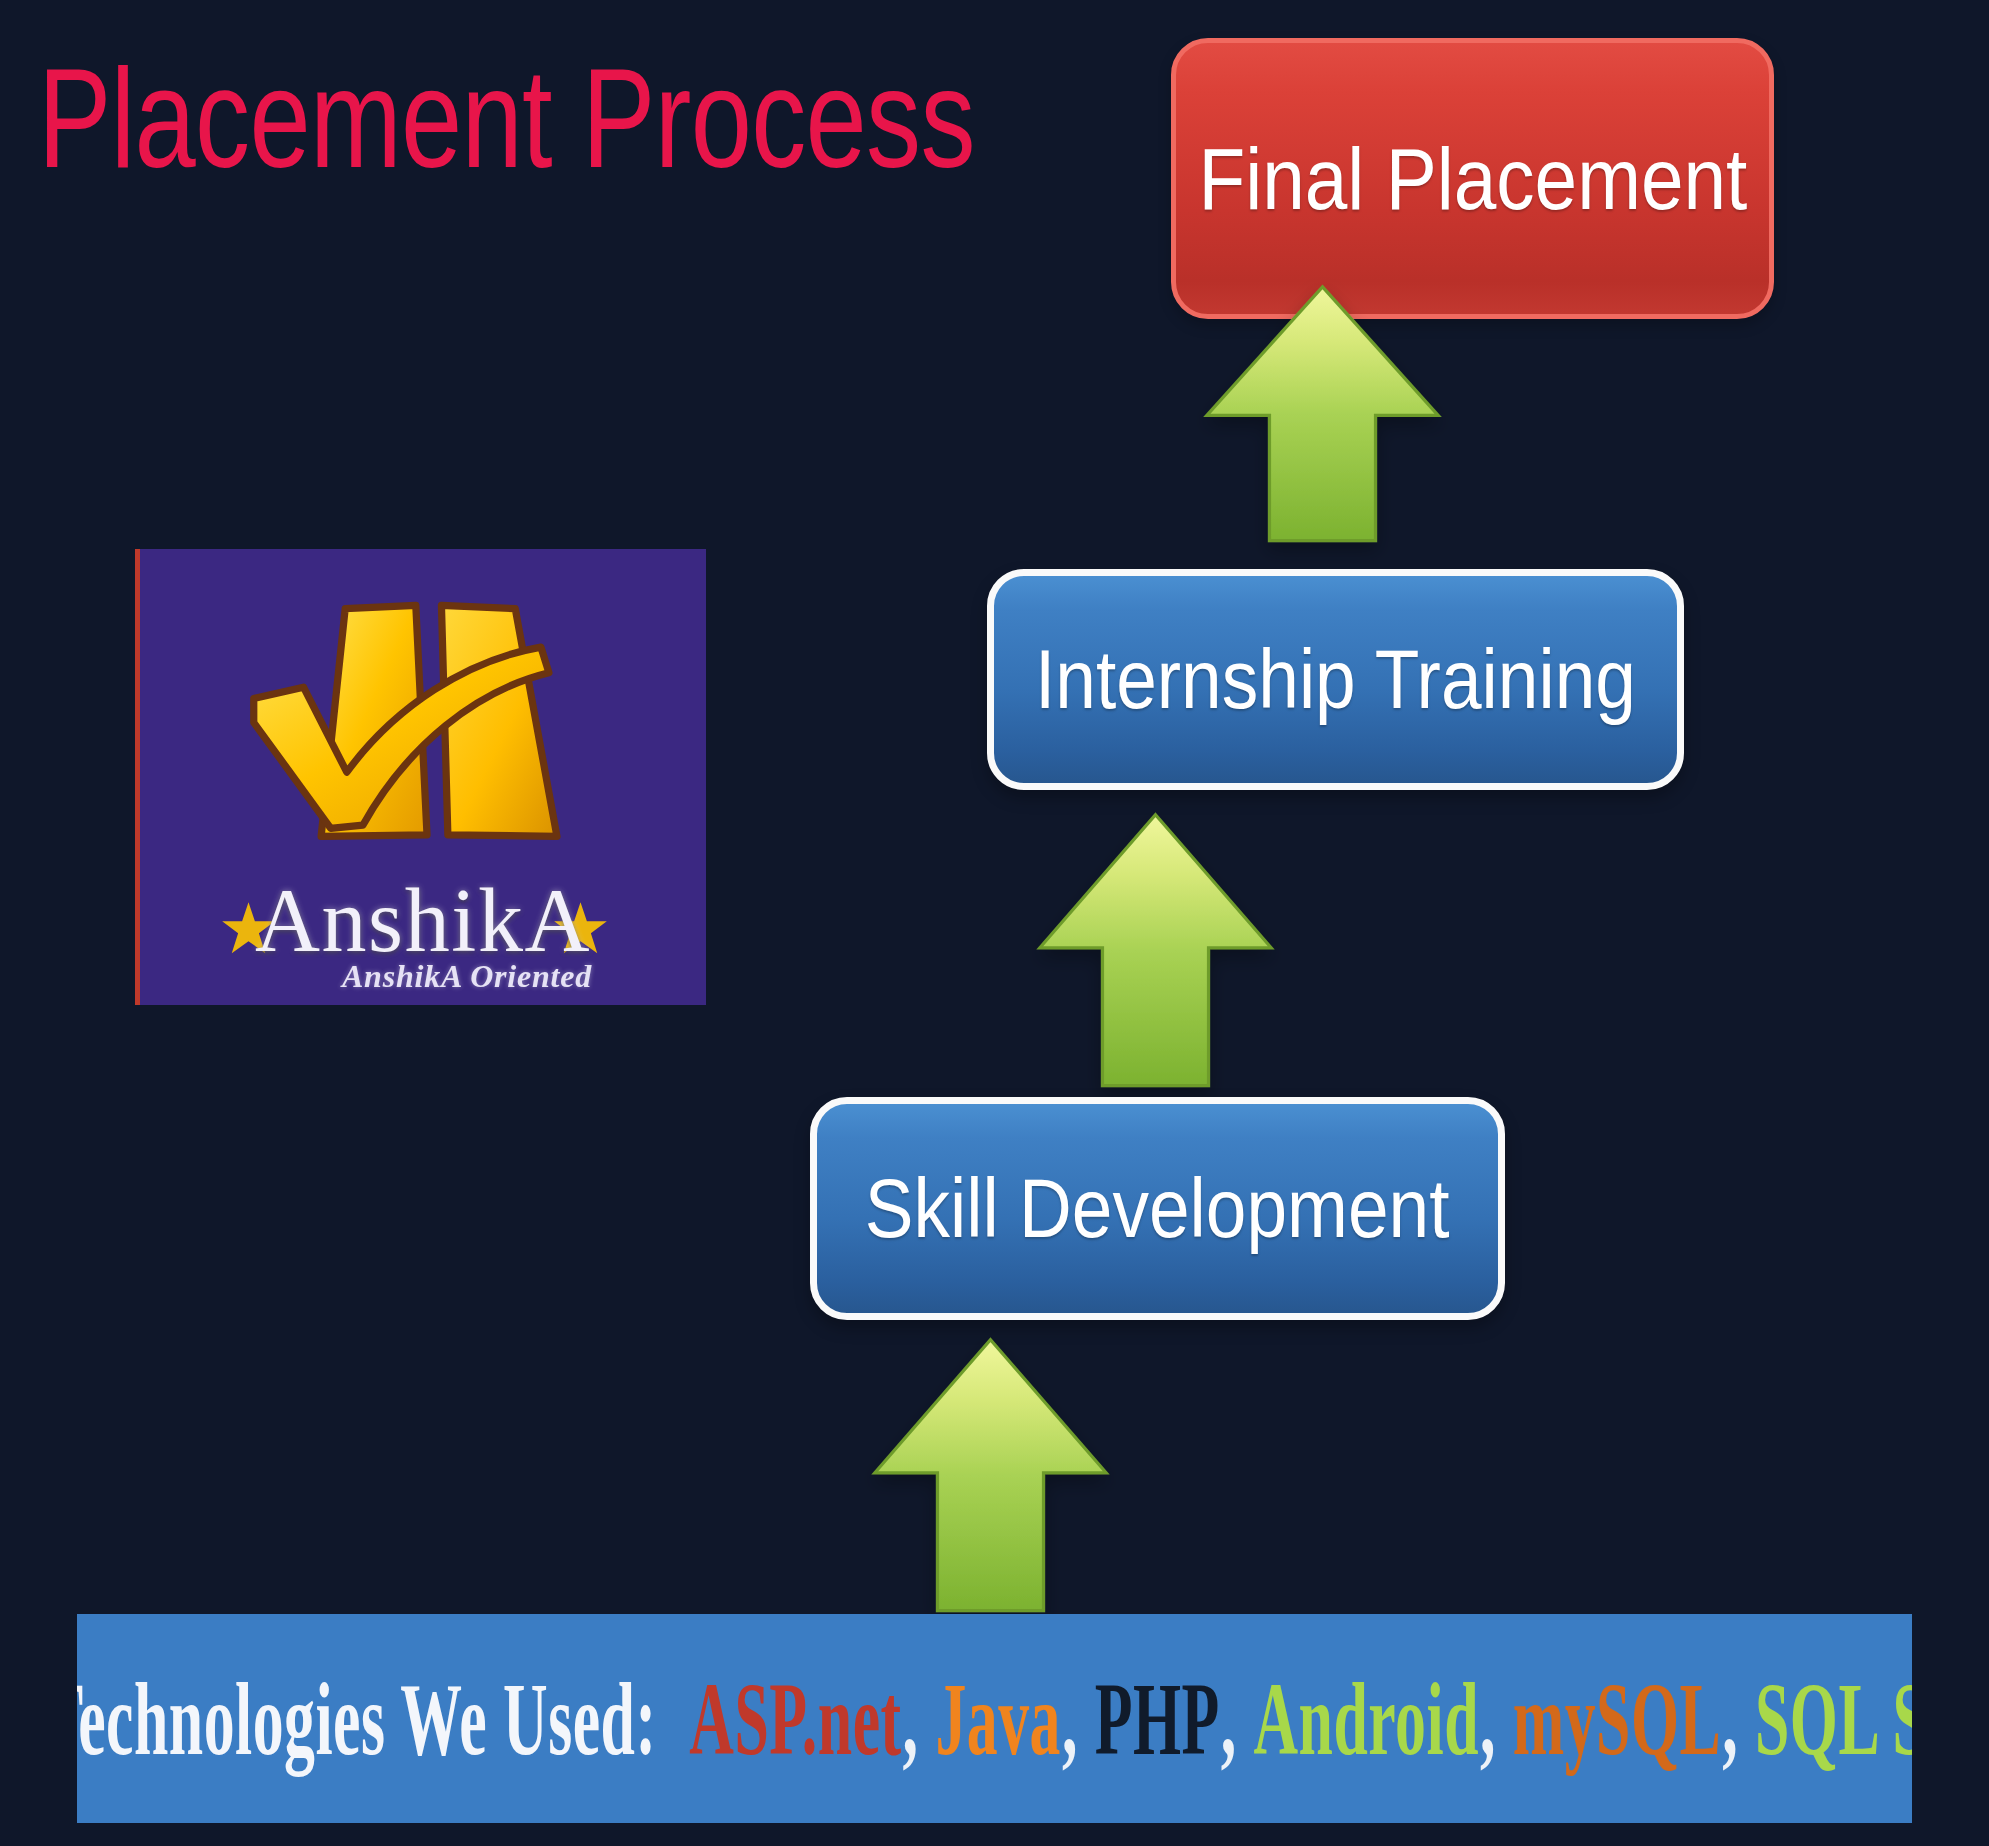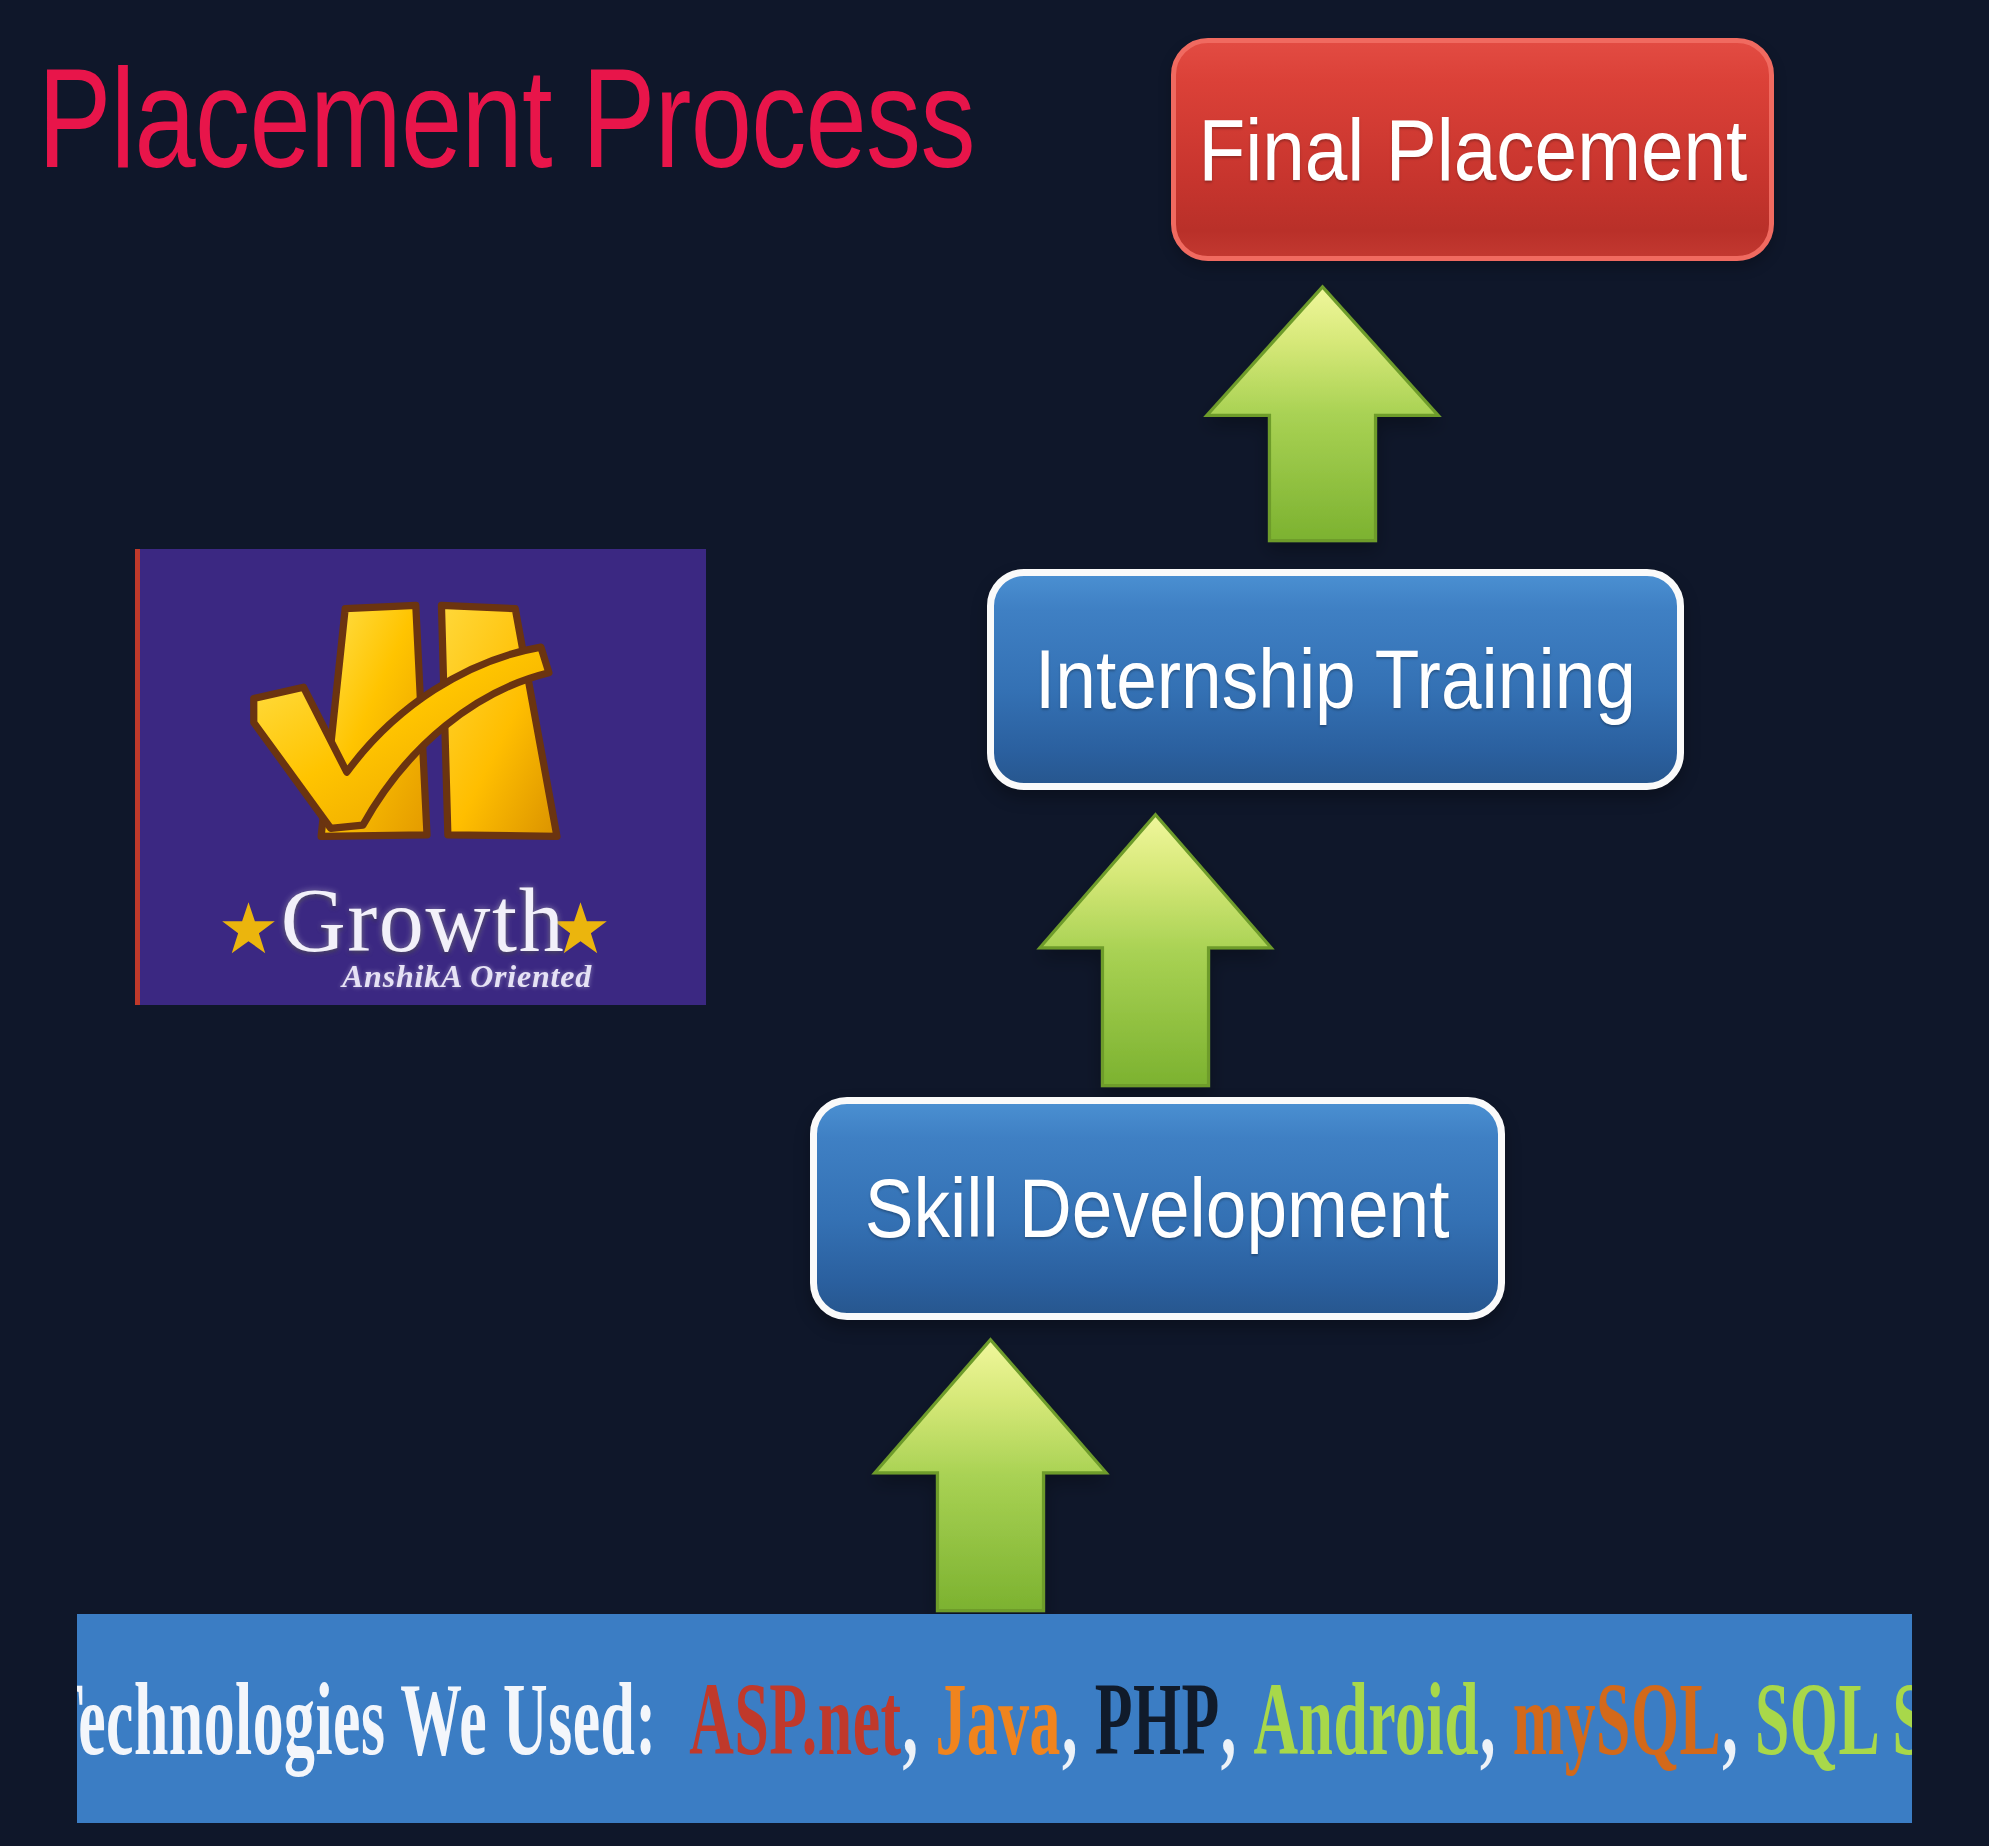--- a/index.html
+++ b/index.html
@@ -54,21 +54,21 @@
     display: block;
     transform: scaleX(0.88);
     text-shadow: 0 1.6px 2.4px rgba(0,0,0,0.25);
   }
 
   
   #box-final {
     left: 1171px;
     top: 38px;
     width: 603px;
-    height: 223px;
+    height: 281px;
     background: linear-gradient(to bottom, #E24B42 0%, #DB4138 18%, #C8352E 62%, #B93029 88%, #C23830 100%);
     border: 5.6px solid #F06A60;
     font-size: 87px;
     box-shadow: 0 6.4px 13px rgba(0,0,0,0.22);
     text-align: right;
   }
 
   
   .bluebox {
     background: linear-gradient(to bottom, #4A8FD1 0%, #3F80C4 16%, #3471B4 55%, #2A5F9E 86%, #27578F 100%);
@@ -285,21 +285,21 @@
       <svg viewBox="0 0 74 74" aria-hidden="true">
         <polygon points="37,4 45,28 70,28 50,43 58,68 37,53 16,68 24,43 4,28 29,28" fill="#FFC400" opacity="0.9"></polygon>
       </svg>
     </div>
     <div id="logo-star-right" class="logo-star">
       <svg viewBox="0 0 74 74" aria-hidden="true">
         <polygon points="37,4 45,28 70,28 50,43 58,68 37,53 16,68 24,43 4,28 29,28" fill="#FFC400" opacity="0.9"></polygon>
       </svg>
     </div>
 
-    <div id="logo-word">Growth</div>
+    <div id="logo-word">AnshikA</div>
     <div id="logo-tag">AnshikA Oriented</div>
   </div>
 
   <div id="tech-banner" style="background: rgb(59, 125, 196);">
     <div id="tech-line">
       <span class="lead" style="color: rgb(243, 246, 251);">Our Technologies We Used:</span><span>&nbsp;&nbsp;</span><span id="tech-list"><span class="tech" style="color: rgb(192, 57, 43);">ASP.net</span><span class="sep">, </span><span class="tech" style="color: rgb(240, 132, 30);">Java</span><span class="sep">, </span><span class="tech" style="color: rgb(16, 27, 43);">PHP</span><span class="sep">, </span><span class="tech" style="color: rgb(168, 216, 74);">Android</span><span class="sep">, </span><span class="tech" style="color: rgb(211, 105, 26);">mySQL</span><span class="sep">, </span><span class="tech" style="color: rgb(168, 216, 74);">SQL Server</span></span>
     </div>
   </div>
 
 </div>

